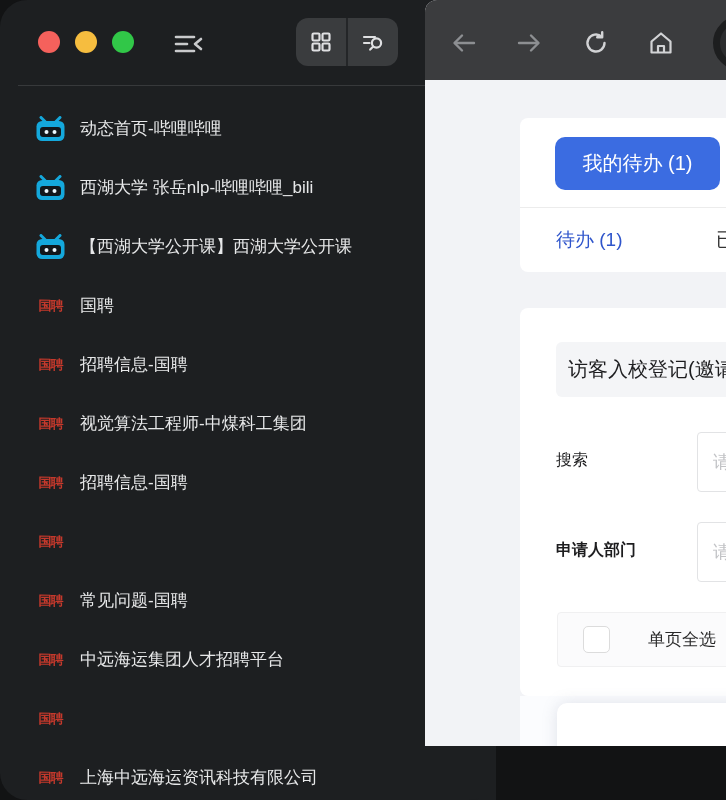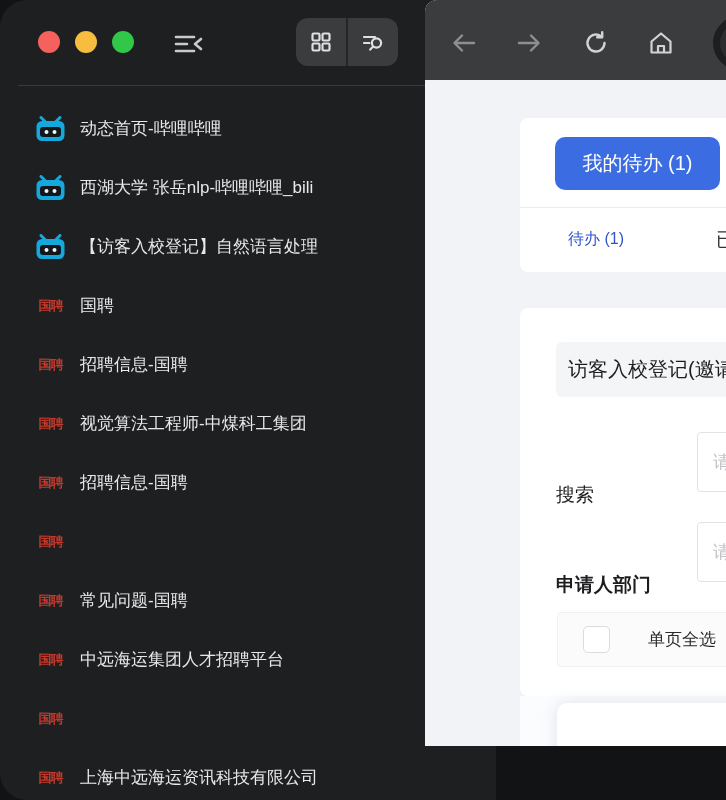--- a/index.html
+++ b/index.html
@@ -59,34 +59,34 @@
   .page{position:absolute;left:0;top:80px;right:0;bottom:0;background:#f2f3f6;}
   .card{position:absolute;background:#ffffff;border-radius:8px 0 0 8px;}
   .card1{left:95px;top:38px;width:240px;height:154px;}
   .todo-btn{
     position:absolute;left:35px;top:19px;width:165px;height:53px;border-radius:10px;
     background:#3b6ce1;color:#ffffff;font-size:20px;font-weight:500;
     display:flex;align-items:center;justify-content:center;cursor:pointer;border:none;
   }
   .card1-divider{position:absolute;left:0;right:0;top:89px;height:1px;background:#ececec;}
   .tab-todo{
-    position:absolute;left:48px;top:89px;height:65px;display:flex;align-items:center;
-    color:#2f55cb;font-size:16px;font-weight:500;cursor:pointer;
+    position:absolute;left:36px;top:89px;height:65px;display:flex;align-items:center;
+    color:#2f55cb;font-size:19px;font-weight:500;cursor:pointer;
   }
   .tab-done{
     position:absolute;left:196px;top:89px;height:65px;display:flex;align-items:center;
     color:#333333;font-size:19px;cursor:pointer;white-space:nowrap;
   }
   .card2{left:95px;top:228px;width:240px;height:388px;border-radius:8px;}
   .filter-select{
     position:absolute;left:36px;top:34px;width:200px;height:55px;background:#f4f5f7;
     border-radius:6px;display:flex;align-items:center;padding-left:12px;
     font-size:20px;color:#1d1d1f;white-space:nowrap;cursor:pointer;
   }
-  .form-label{position:absolute;left:36px;font-size:19px;color:#1d1d1f;white-space:nowrap;margin-top:32px;}
+  .form-label{position:absolute;left:36px;font-size:16px;color:#1d1d1f;white-space:nowrap;}
   .lbl-search{top:142px;}
   .lbl-dept{top:232px;font-weight:bold;}
   .form-input{
     position:absolute;left:177px;width:150px;height:60px;box-sizing:border-box;
     border:1px solid #e2e3e5;border-radius:4px;background:#ffffff;
     font-size:18px;color:#333;padding:0 0 0 15px;outline:none;
     font-family:"Liberation Sans", sans-serif;
   }
   .form-input::placeholder{color:#c2c3c6;}
   .inp-search{top:124px;}
@@ -194,21 +194,21 @@
       <span class="tab-icon">
         <svg width="29" height="26" viewBox="0 0 29 26" fill="none">
           <line x1="9" y1="5.5" x2="5" y2="1.5" stroke="#14a8dc" stroke-width="3" stroke-linecap="round"></line>
           <line x1="20" y1="5.5" x2="24" y2="1.5" stroke="#14a8dc" stroke-width="3" stroke-linecap="round"></line>
           <rect x="0.5" y="5" width="28" height="20" rx="5.5" fill="#14a8dc"></rect>
           <rect x="4" y="11" width="21" height="10" rx="3" fill="#11171b"></rect>
           <circle cx="10.5" cy="16" r="2" fill="#eaf7fc"></circle>
           <circle cx="18.5" cy="16" r="2" fill="#eaf7fc"></circle>
         </svg>
       </span>
-      <span class="tab-label">【访客入校登记】自然语言处理</span>
+      <span class="tab-label">【西湖大学公开课】西湖大学公开课</span>
     </div>
 
     <div class="tab-row">
       <span class="tab-icon guopin-ic">国聘</span>
       <span class="tab-label">国聘</span>
     </div>
 
     <div class="tab-row">
       <span class="tab-icon guopin-ic">国聘</span>
       <span class="tab-label">招聘信息-国聘</span>

